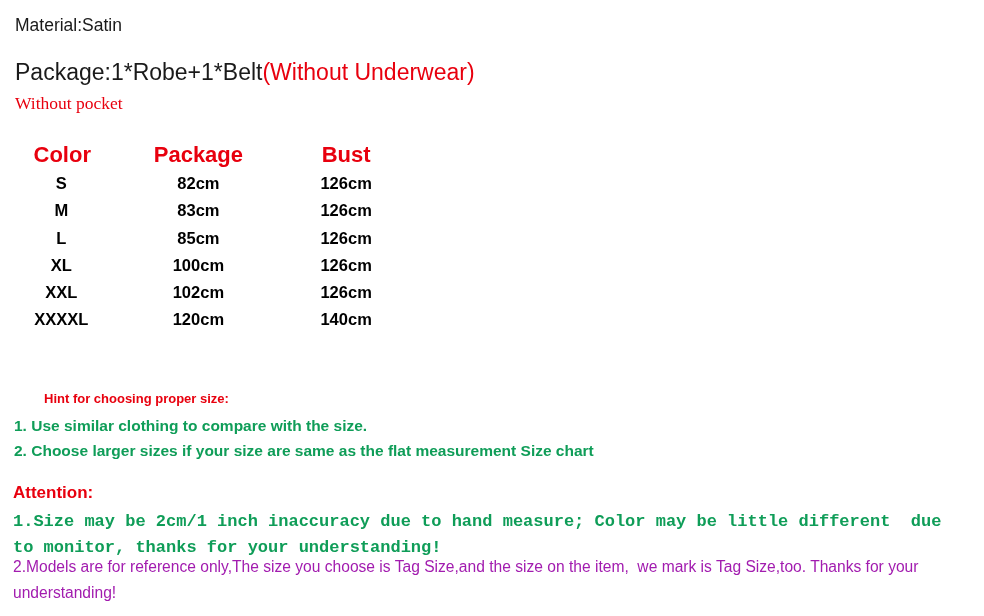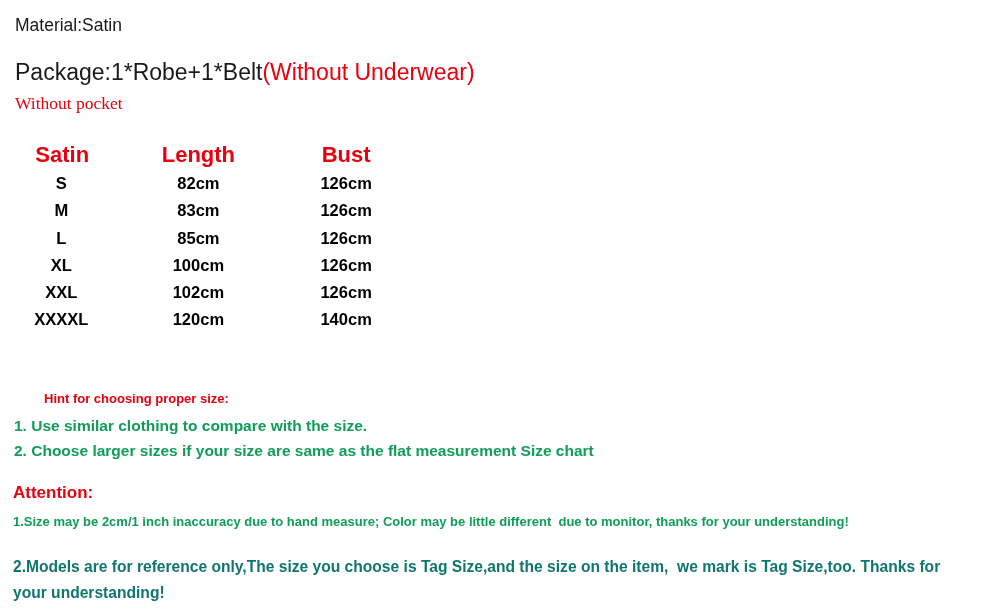--- a/index.html
+++ b/index.html
@@ -130,34 +130,35 @@
     font-size: 17px;
     font-weight: bold;
     color: #e8000e;
     white-space: pre;
   }
   .attn-p1 {
     position: absolute;
     left: 13px;
     top: 509px;
     width: 958px;
-    font-size: 13px;
+    font-size: 17px;
     font-weight: bold;
     color: #0f9d58;
     line-height: 26px;
     white-space: pre-wrap;
+    font-family: Liberation Mono, monospace;
   }
   .attn-p2 {
     position: absolute;
     left: 13px;
     top: 554px;
     width: 962px;
     font-size: 15.6px;
-    font-weight: bold;
-    color: #0f766e;
+    font-weight: normal;
+    color: #a21caf;
     line-height: 26px;
     white-space: pre-wrap;
   }
 </style>
 </head>
 <body>
 
 <div class="page">
 
   <div class="intro-material">Material:Satin</div>
@@ -168,22 +169,22 @@
 
   <div class="size-table">
     <table>
       <colgroup>
         <col class="col-size">
         <col class="col-length">
         <col class="col-bust">
       </colgroup>
       <thead>
         <tr>
-          <th>Satin</th>
-          <th>Length</th>
+          <th>Color</th>
+          <th>Package</th>
           <th>Bust</th>
         </tr>
       </thead>
       <tbody>
         <tr>
           <td>S</td>
           <td>82cm</td>
           <td>126cm</td>
         </tr>
         <tr>

